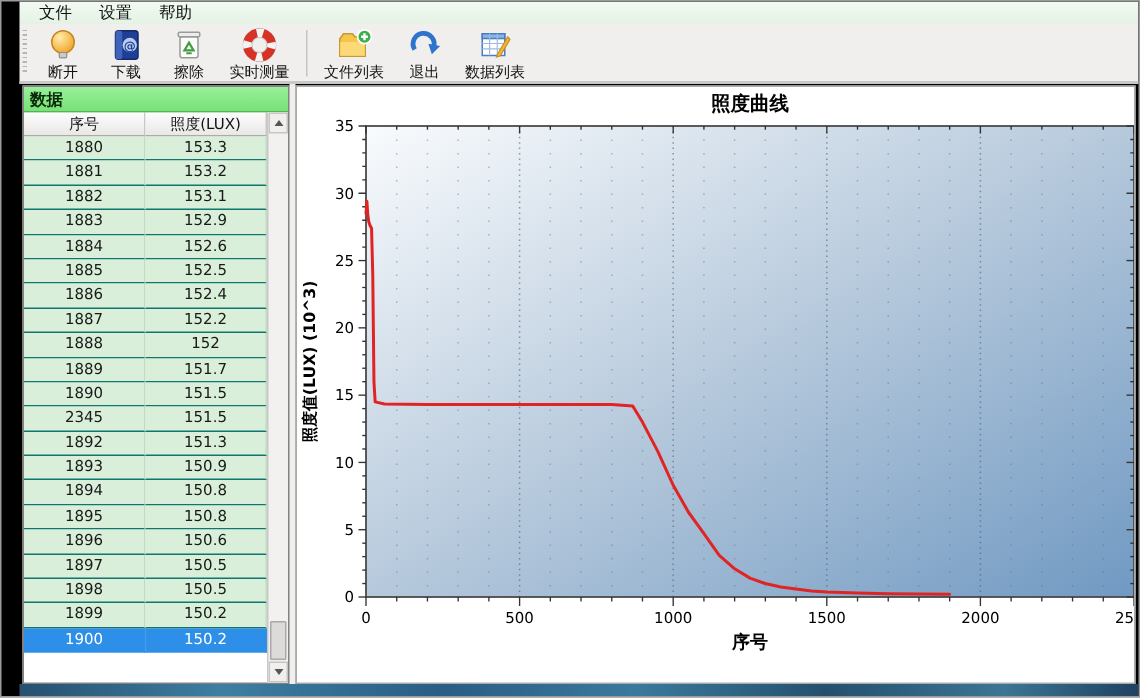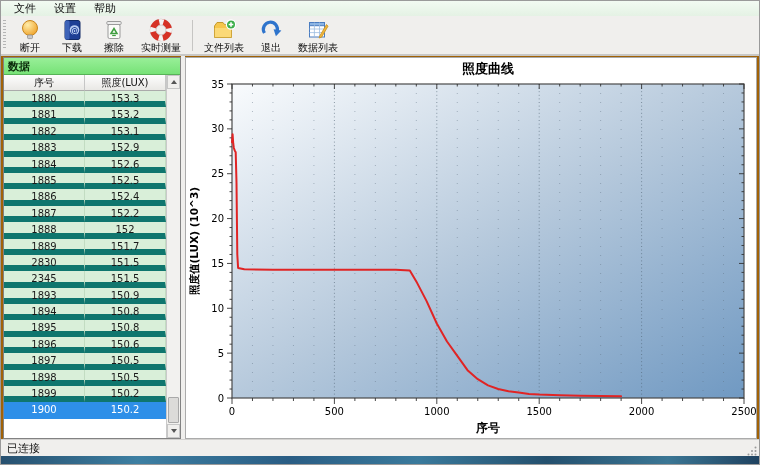--- a/index.html
+++ b/index.html
@@ -1,18 +1,18 @@
 <!DOCTYPE html>
 <html><head>
 <meta charset="utf-8">
 <style>
   * { margin:0; padding:0; box-sizing:border-box; }
   html,body { width:760px; height:465px; }
   body { font-family:"DejaVu Sans","Liberation Sans",sans-serif; font-size:11px; background:#f0efed; }
-  .window { width:760px; height:465px; border:1px solid #9a9a9a; display:flex; flex-direction:column; overflow:hidden; background:#a16207; }
+  .window { width:760px; height:465px; border:1px solid #9a9a9a; display:flex; flex-direction:column; overflow:hidden; background:#000000;padding-left:12px; }
 
   
   .menubar { height:15px; flex:0 0 15px; background:linear-gradient(180deg,#f2faf2,#e4f2e4); display:flex; align-items:center; padding-left:4px; }
   .menu-item { padding:0 9px; font-size:11px; color:#111; cursor:default; }
 
   
   .toolbar { height:40px; flex:0 0 40px; background:#f0efed; border-bottom:2px solid #c9c8c6; display:flex; align-items:stretch; padding:1px 2px 0 8px; position:relative; }
   .toolbar::before { content:""; position:absolute; left:2px; top:4px; bottom:4px; width:3px;
     background:repeating-linear-gradient(180deg,#b5b5b5 0 1px,transparent 1px 3px); }
   .tool { display:flex; flex-direction:column; align-items:center; justify-content:flex-start; padding:1px 6px 0 6px; min-width:42px; cursor:default; }
@@ -26,21 +26,21 @@
 
   
   .left-panel { flex:0 0 178px; width:178px; border:1px solid #828282; background:#fff; display:flex; flex-direction:column; margin:1px 0 0 2px; }
   .panel-title { flex:0 0 17px; background:linear-gradient(180deg,#98ef98,#77e277); border-bottom:1px solid #57b257; font-size:11px; font-weight:bold; color:#0a2a0a; padding:1px 0 0 4px; }
   .table-wrap { flex:1 1 auto; display:flex; min-height:0; }
   .table-cols { flex:1 1 auto; display:flex; flex-direction:column; overflow:hidden; }
   .thead-row { flex:0 0 16px; display:flex; }
   .th { flex:1 1 50%; background:linear-gradient(180deg,#fdfdfd,#e9e8e5); border-right:1px solid #c6c6c6; border-bottom:1px solid #ababab; font-size:10px; text-align:center; padding-top:1px; color:#111; }
   .tbody { flex:1 1 auto; }
   .trow { display:flex; height:16.4px; }
-  .td { flex:1 1 50%; background:#d9efd9; border-right:1px solid #c2dcc2; border-bottom:6px solid #0f766e; font-size:10px; text-align:center; padding-top:2px; color:#1a1a1a; }
+  .td { flex:1 1 50%; background:#d9efd9; border-right:1px solid #c2dcc2; border-bottom:1px solid #0f766e; font-size:10px; text-align:center; padding-top:2px; color:#1a1a1a; }
   .trow.selected .td { background:#2e8fe8; color:#fff; border-right-color:#2e8fe8; border-bottom-color:#2e8fe8; }
 
   
   .vscroll { flex:0 0 14px; width:14px; background:#f2f1ef; border-left:1px solid #c9c9c9; display:flex; flex-direction:column; }
   .sb-btn { flex:0 0 14px; background:#f0efed; border:1px solid #c6c6c6; display:flex; align-items:center; justify-content:center; }
   .arrow-up { width:0; height:0; border-left:3.5px solid transparent; border-right:3.5px solid transparent; border-bottom:4.5px solid #555; }
   .arrow-down { width:0; height:0; border-left:3.5px solid transparent; border-right:3.5px solid transparent; border-top:4.5px solid #555; }
   .sb-track { flex:1 1 auto; position:relative; }
   .sb-thumb { position:absolute; left:1px; right:1px; bottom:1px; height:26px; background:#dcdbd9; border:1px solid #a9a9a9; border-radius:1px; }
 
@@ -197,26 +197,30 @@
               </div>
               <div class="trow">
                 <div class="td">1888</div>
                 <div class="td">152</div>
               </div>
               <div class="trow">
                 <div class="td">1889</div>
                 <div class="td">151.7</div>
               </div>
               <div class="trow">
-                <div class="td">2830</div>
+                <div class="td">1890</div>
                 <div class="td">151.5</div>
               </div>
               <div class="trow">
                 <div class="td">2345</div>
                 <div class="td">151.5</div>
+              </div>
+              <div class="trow">
+                <div class="td">1892</div>
+                <div class="td">151.3</div>
               </div>
               <div class="trow">
                 <div class="td">1893</div>
                 <div class="td">150.9</div>
               </div>
               <div class="trow">
                 <div class="td">1894</div>
                 <div class="td">150.8</div>
               </div>
               <div class="trow">
@@ -436,28 +440,16 @@
           <text x="558" y="357" text-anchor="middle" font-size="10" fill="#000">2500</text>
           <text x="302" y="15" text-anchor="middle" font-size="13" font-weight="bold" fill="#000">照度曲线</text>
           <text x="302" y="374" text-anchor="middle" font-size="12" font-weight="bold" fill="#000">序号</text>
           <text transform="translate(12 183) rotate(-90)" text-anchor="middle" font-size="10.5" font-weight="bold" fill="#000">照度值(LUX) (10^3)</text>
           <polyline points="46.0,84.3 46.6,76.2 47.2,85.2 47.8,89.7 48.7,92.4 49.7,94.2 50.5,124.7 51.3,196.5 52.1,209.9 58.3,211.3 87.0,211.7 127.9,211.7 168.9,211.7 209.8,211.7 223.8,212.6 230.3,223.4 240.6,243.1 250.8,265.5 261.0,283.5 271.3,297.8 281.5,312.2 291.8,321.2 302.0,327.4 312.2,331.0 322.5,333.3 332.7,334.6 343.0,336.0 353.2,336.6 373.7,337.3 394.2,337.8 414.6,338.0 435.1,338.2" fill="none" stroke="#e02424" stroke-width="2" stroke-linejoin="round" stroke-linecap="round"></polyline>
         </svg>
     </div>
 
   </div>
 
-  <div class="statusbar">
-    <span>已连接</span>
-    <span class="grow"></span>
-    <svg class="resize-grip" viewBox="0 0 10 10">
-      <circle cx="8.5" cy="8.5" r="1" fill="#9a9a9a"></circle>
-        <circle cx="8.5" cy="5" r="1" fill="#9a9a9a"></circle>
-      <circle cx="8.5" cy="1.5" r="1" fill="#9a9a9a"></circle>
-        <circle cx="5" cy="8.5" r="1" fill="#9a9a9a"></circle>
-      <circle cx="5" cy="5" r="1" fill="#9a9a9a"></circle>
-        <circle cx="1.5" cy="8.5" r="1" fill="#9a9a9a"></circle>
-    </svg>
-  </div>
 
   <div class="bottom-strip"></div>
 
 </div>
 
 </body></html>

